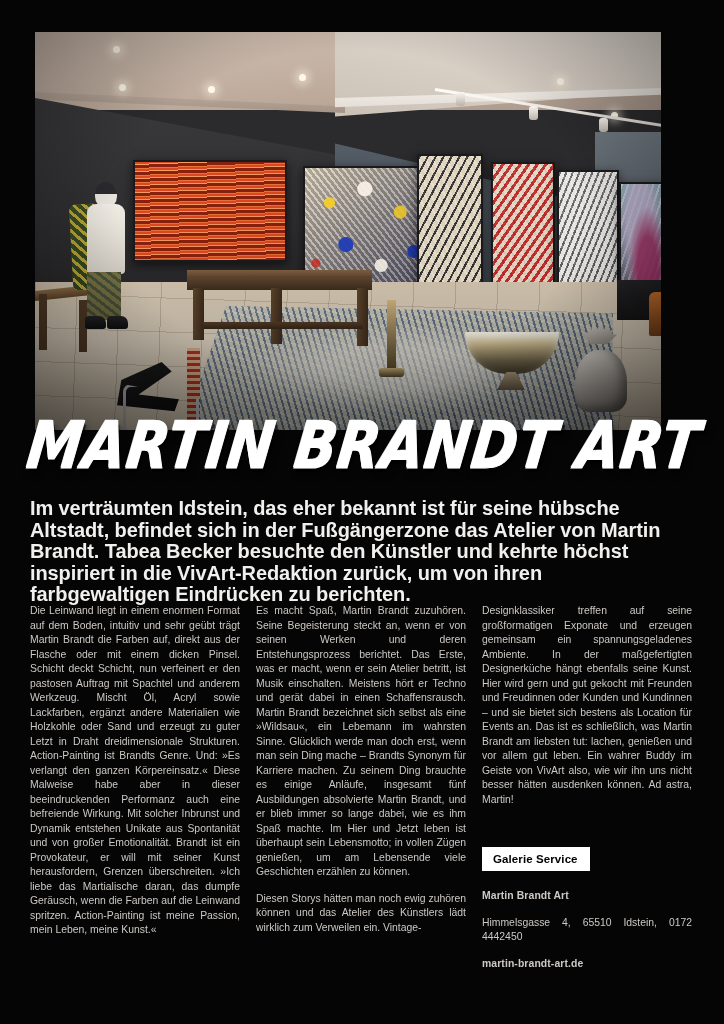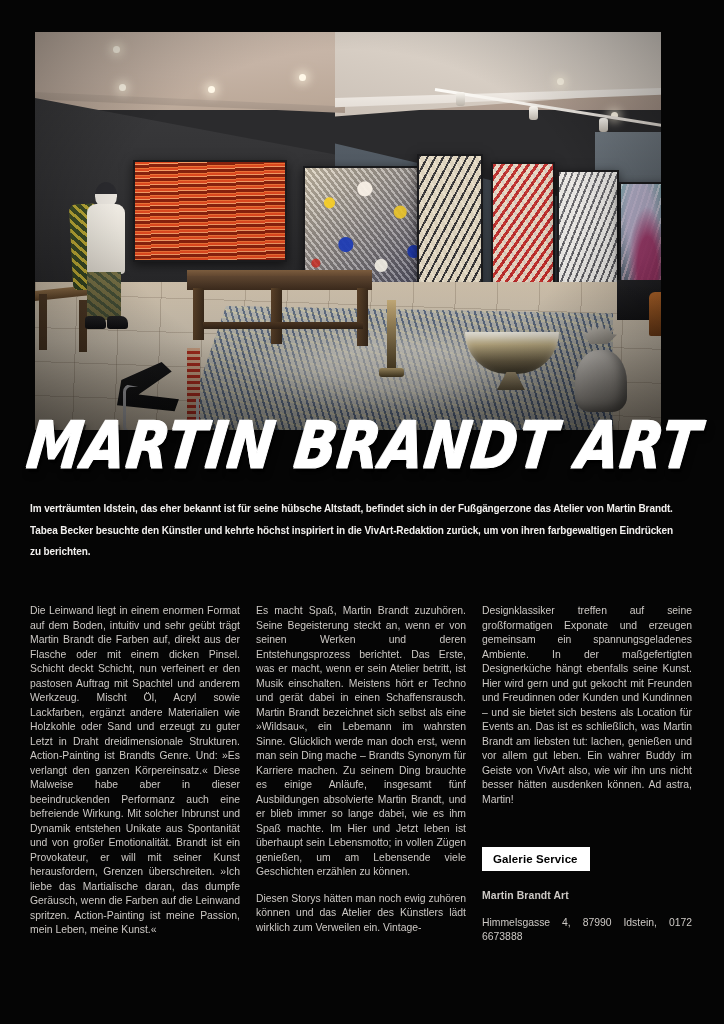--- a/index.html
+++ b/index.html
@@ -325,21 +325,21 @@
        3px 5px 6px rgba(0,0,0,.5);
     -webkit-text-stroke: 1px #ffffff;
   }
 
   
   .lead {
     position: absolute;
     left: 30px;
     top: 498px;
     width: 650px;
-    font-size: 10px;
+    font-size: 20px;
     font-weight: 700;
     line-height: 21.5px;
     color: #f2f0ee;
     letter-spacing: -.1px;
   }
 
   
   .cols {
     position: absolute;
     left: 30px;
@@ -483,17 +483,18 @@
       <p>Es macht Spaß, Martin Brandt zuzuhören. Seine Begeisterung steckt an, wenn er von seinen Werken und deren Entstehungsprozess berichtet. Das Erste, was er macht, wenn er sein Atelier betritt, ist Musik einschalten. Meistens hört er Techno und gerät dabei in einen Schaffensrausch. Martin Brandt bezeichnet sich selbst als eine »Wildsau«, ein Lebemann im wahrsten Sinne. Glücklich werde man doch erst, wenn man sein Ding mache – Brandts Synonym für Karriere machen. Zu seinem Ding brauchte es einige Anläufe, insgesamt fünf Ausbildungen absolvierte Martin Brandt, und er blieb immer so lange dabei, wie es ihm Spaß machte. Im Hier und Jetzt leben ist überhaupt sein Lebensmotto; in vollen Zügen genießen, um am Lebensende viele Geschichten erzählen zu können.</p>
       <p>Diesen Storys hätten man noch ewig zuhören können und das Atelier des Künstlers lädt wirklich zum Verweilen ein. Vintage-</p>
     </div>
 
     <div class="col">
       <p>Designklassiker treffen auf seine großformatigen Exponate und erzeugen gemeinsam ein spannungsgeladenes Ambiente. In der maßgefertigten Designerküche hängt ebenfalls seine Kunst. Hier wird gern und gut gekocht mit Freunden und Freudinnen oder Kunden und Kundinnen – und sie bietet sich bestens als Location für Events an. Das ist es schließlich, was Martin Brandt am liebsten tut: lachen, genießen und vor allem gut leben. Ein wahrer Buddy im Geiste von VivArt also, wie wir ihn uns nicht besser hätten ausdenken können. Ad astra, Martin!</p>
 
       <div class="service-badge">Galerie Service</div>
 
       <p class="svc-name">Martin Brandt Art</p>
-      <p class="svc-line">Himmelsgasse 4, 87990 Idstein, 0172 6673888</p>
+      <p class="svc-line">Himmelsgasse 4, 65510 Idstein, 0172 4442450</p>
+      <p class="svc-url">martin-brandt-art.de</p>
     </div>
 
   </div>
 </div>
 
 </body></html>

